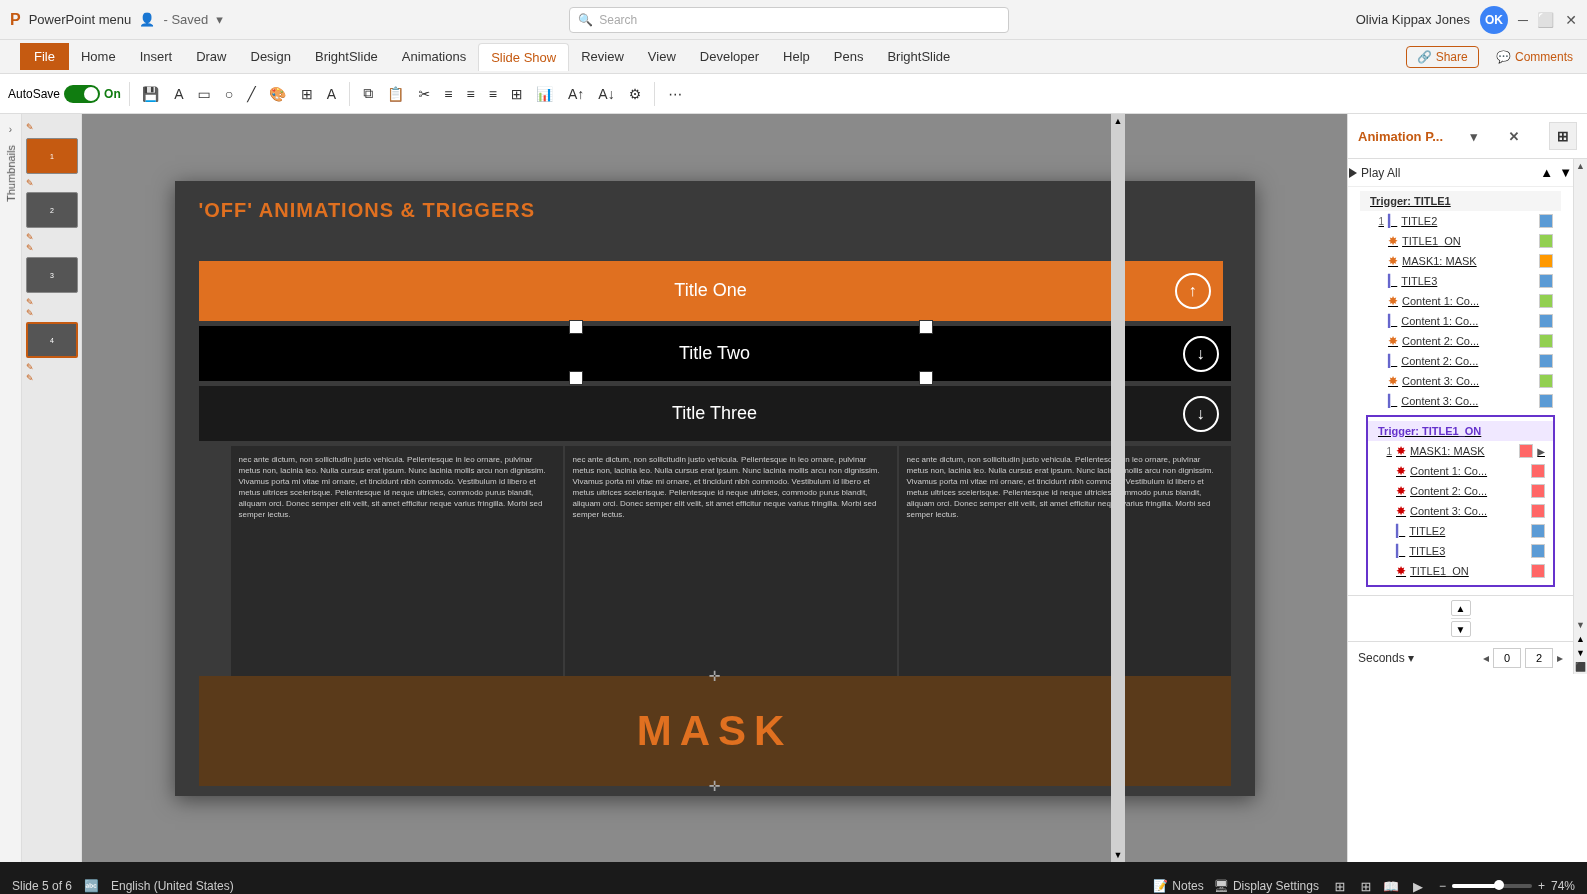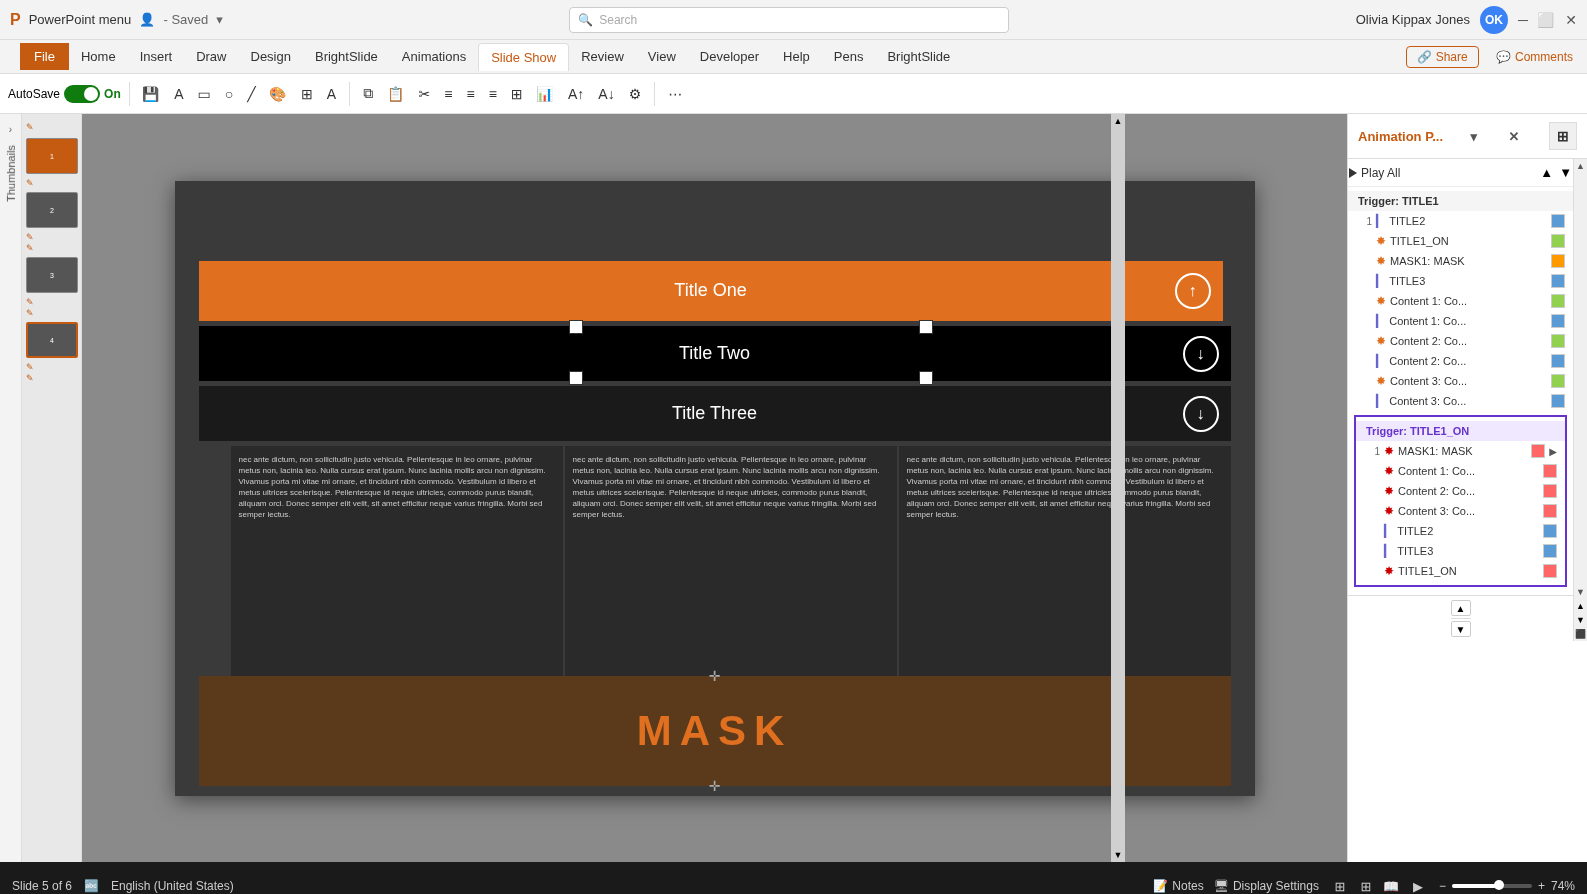--- a/index.html
+++ b/index.html
@@ -256,21 +256,21 @@
       display: flex;
       align-items: center;
       gap: 6px;
       border-bottom: 1px solid #eee;
     }
     .play-btn {
       display: flex; align-items: center; gap: 4px;
       font-size: 12px; color: #333; cursor: pointer;
     }
     .play-triangle { width: 0; height: 0; border-top: 5px solid transparent; border-bottom: 5px solid transparent; border-left: 8px solid #333; }
-    .anim-scroll-area { flex: 1; overflow-y: auto; padding: 4px 0; }
+    .anim-scroll-area { flex: 1; overflow-y: auto; padding: 4px 12px; text-decoration: underline; }
 
     
     .trigger-header {
       padding: 4px 10px;
       font-size: 11px;
       font-weight: bold;
       color: #333;
       background: #f5f5f5;
     }
     .anim-item {
@@ -486,20 +486,21 @@
       </div>
     <div style="display:flex;flex-direction:column;gap:1px;">
       <span class="slide-icon">✎</span>
       <span class="slide-icon">✎</span>
     </div>
   </div>
 
   <div class="canvas-area">
     <div class="slide-canvas">
 
+      <div class="slide-title-heading">'OFF' ANIMATIONS &amp; TRIGGERS</div>
 
       <div class="slide-row1">
         <span>Title One</span>
         <div class="slide-arrow-btn" style="top:12px;">↑</div>
       </div>
 
       <div class="slide-row2" style="position:absolute;top:145px;left:24px;right:24px;height:55px;background:black;display:flex;align-items:center;justify-content:center;color:white;font-size:18px;">
 
         <div class="handle-box" style="top:-6px;left:370px;position:absolute;"></div>
         <div class="handle-box" style="top:-6px;left:720px;position:absolute;"></div>
@@ -672,20 +673,32 @@
             </div>
           </div>
         </div>
 
         <div class="anim-scroll-arrows">
           <div class="scroll-arrow-btn">▲</div>
           <div style="width:20px;height:1px;background:#ddd;"></div>
           <div class="scroll-arrow-btn">▼</div>
         </div>
 
+        <div class="anim-seconds-bar">
+          <span class="seconds-label">
+            <span>Seconds</span>
+            <span style="cursor:pointer;">▾</span>
+          </span>
+          <div class="seconds-controls">
+            <span class="seconds-arrow">◂</span>
+            <input class="seconds-input" value="0" readonly="" style="">
+            <input class="seconds-input" value="2" readonly="" style="">
+            <span class="seconds-arrow">▸</span>
+          </div>
+        </div>
       </div>
 
       <div class="anim-right-scroll">
         <div class="scroll-up-btn">▲</div>
         <div class="scroll-track"></div>
         <div class="scroll-down-btn">▼</div>
         <div style="height:14px;display:flex;align-items:center;justify-content:center;cursor:pointer;">
           <span style="font-size:9px;">▲</span>
         </div>
         <div style="height:14px;display:flex;align-items:center;justify-content:center;cursor:pointer;">

